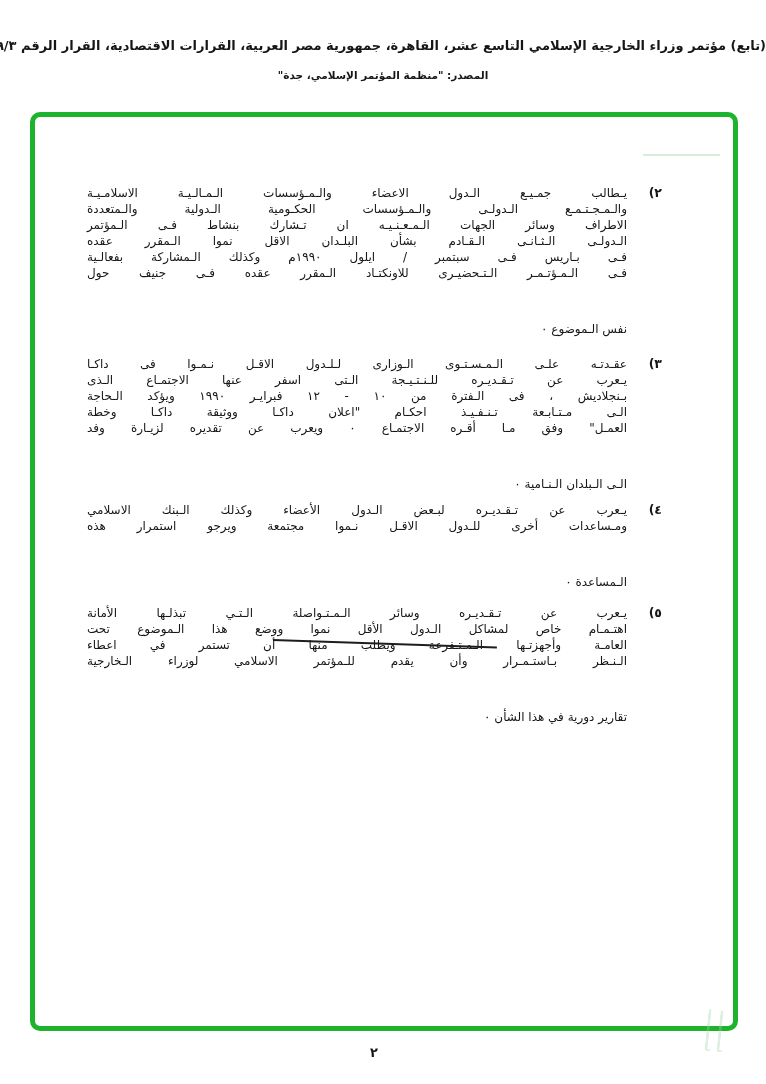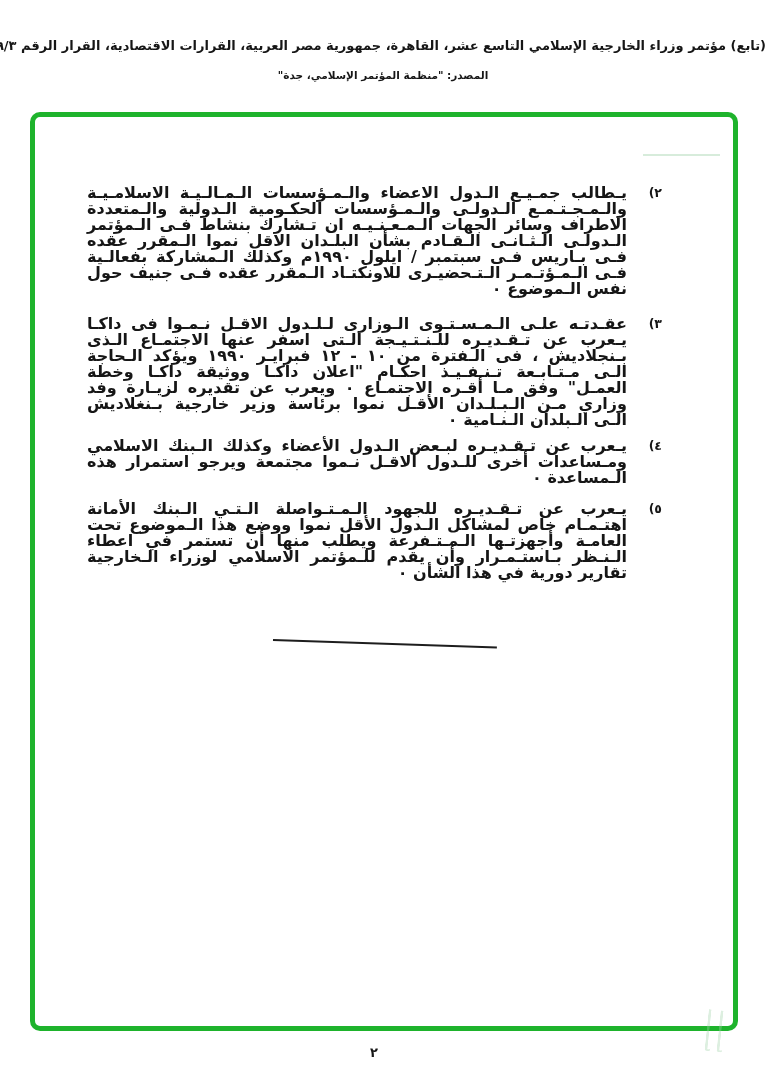--- a/index.html
+++ b/index.html
@@ -52,26 +52,26 @@
     width: 35px;
     direction: ltr;
     unicode-bidi: isolate;
     text-align: right;
     font-size: 12.5px;
     font-weight: 700;
     line-height: 16px;
   }
   .text {
     width: 540px;
-    font-size: 16px;
-    font-weight: 700;
+    font-size: 12px;
+    font-weight: 400;
     line-height: 16px;
   }
   .line { text-align: justify; text-align-last: justify; }
-  .line.last { text-align: right; text-align-last: right; }
+  .line.last { text-align: right; text-align-last: right; margin-top: 40px; }
   .divider {
     position: absolute;
     left: 238px; top: 522px; 
     width: 224px; height: 2px;
     background: #1d1d1d;
     transform: rotate(1.9deg);
     transform-origin: left center;
   }
   .artifact-line {
     position: absolute;
@@ -133,38 +133,37 @@
       </div>
 
       <div class="para para-3">
         <div class="marker">(٣</div>
         <div class="text">
           <div class="line">عقـدتـه علـى الـمـسـتـوى الـوزارى لـلـدول الاقـل نـمـوا فى داكـا</div>
           <div class="line">يـعرب عن تـقـديـره للـنـتـيـجة الـتى اسفر عنها الاجتمـاع الـذى</div>
           <div class="line">بـنجلاديش ، فى الـفترة من ١٠ - ١٢ فبرايـر ١٩٩٠ ويؤكد الـحاجة</div>
           <div class="line">الـى مـتـابـعة تـنـفـيـذ احكـام "اعلان داكـا ووثيقة داكـا وخطة</div>
           <div class="line">العمـل" وفق مـا أقـره الاجتمـاع ٠ ويعرب عن تقديره لزيـارة وفد</div>
-          <div class="line">وزاري مـن الـبـلـدان الأقـل نموا برئاسة وزير خارجية بـنغلاديش</div>
           <div class="line last">الـى الـبلدان الـنـامية ٠</div>
         </div>
       </div>
 
       <div class="para para-4">
         <div class="marker">(٤</div>
         <div class="text">
           <div class="line">يـعرب عن تـقـديـره لبـعض الـدول الأعضاء وكذلك الـبنك الاسلامي</div>
           <div class="line">ومـساعدات أخرى للـدول الاقـل نـموا مجتمعة ويرجو استمرار هذه</div>
           <div class="line last">الـمساعدة ٠</div>
         </div>
       </div>
 
       <div class="para para-5">
         <div class="marker">(٥</div>
         <div class="text">
-          <div class="line">يـعرب عن تـقـديـره للجهود الـمـتـواصلة الـتـي الـبنك الأمانة</div>
+          <div class="line">يـعرب عن تـقـديـره وسائر الـمـتـواصلة الـتـي تبذلـها الأمانة</div>
           <div class="line">اهتـمـام خاص لمشاكل الـدول الأقل نموا ووضع هذا الـموضوع تحت</div>
           <div class="line">العامـة وأجهزتـها الـمـتـفرعة ويطلب منها أن تستمر في اعطاء</div>
           <div class="line">الـنـظر بـاستـمـرار وأن يقدم للـمؤتمر الاسلامي لوزراء الـخارجية</div>
           <div class="line last">تقارير دورية في هذا الشأن ٠</div>
         </div>
       </div>
 
     </div>
 
     <div class="divider"></div>

